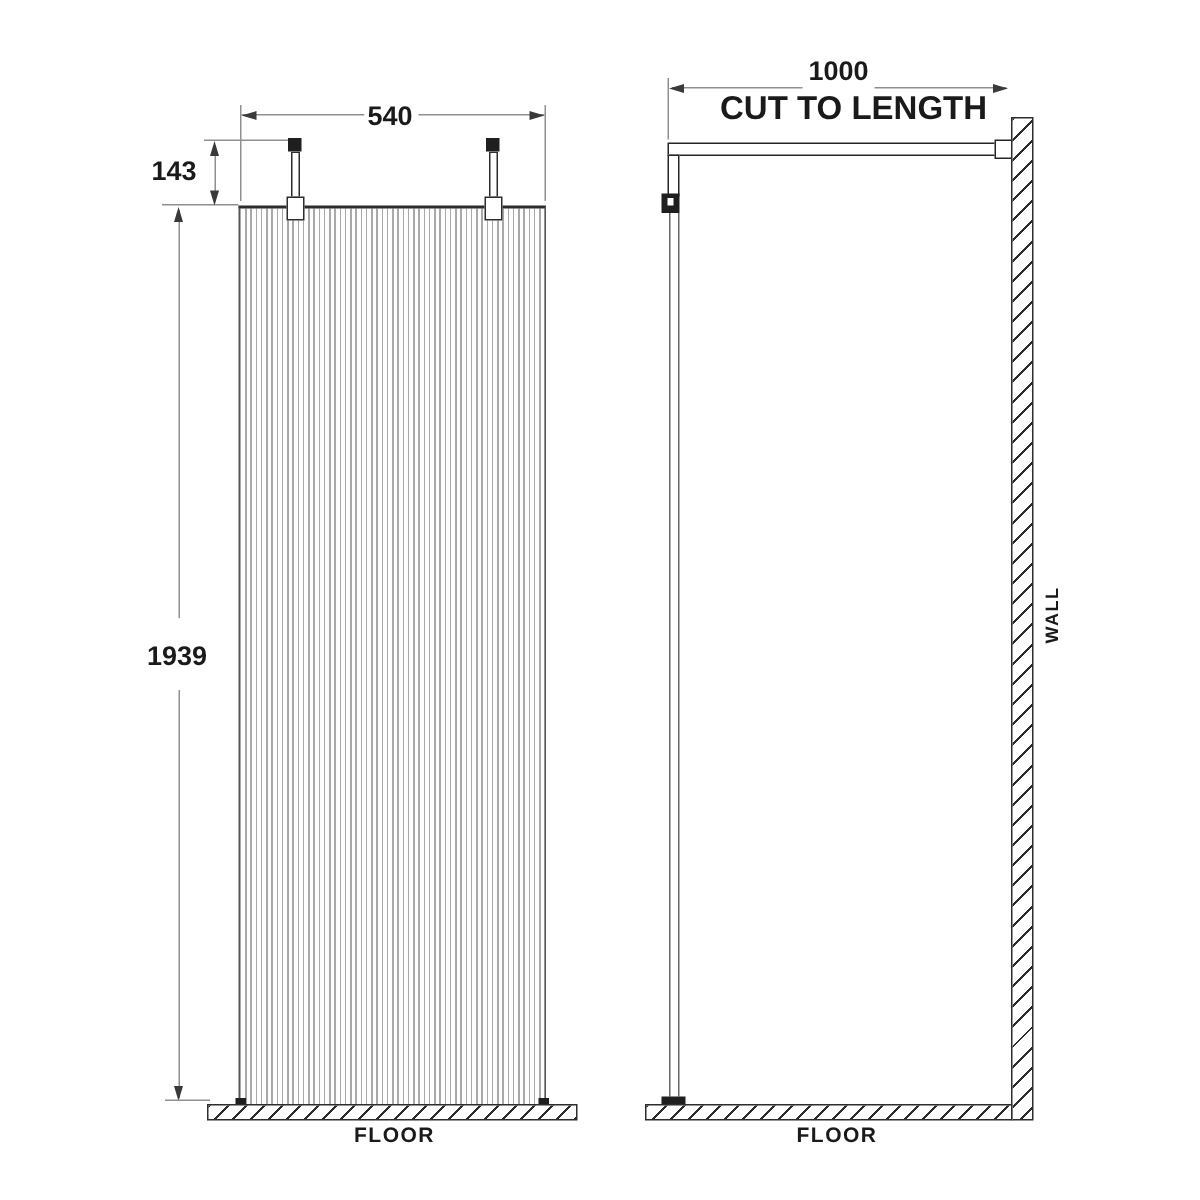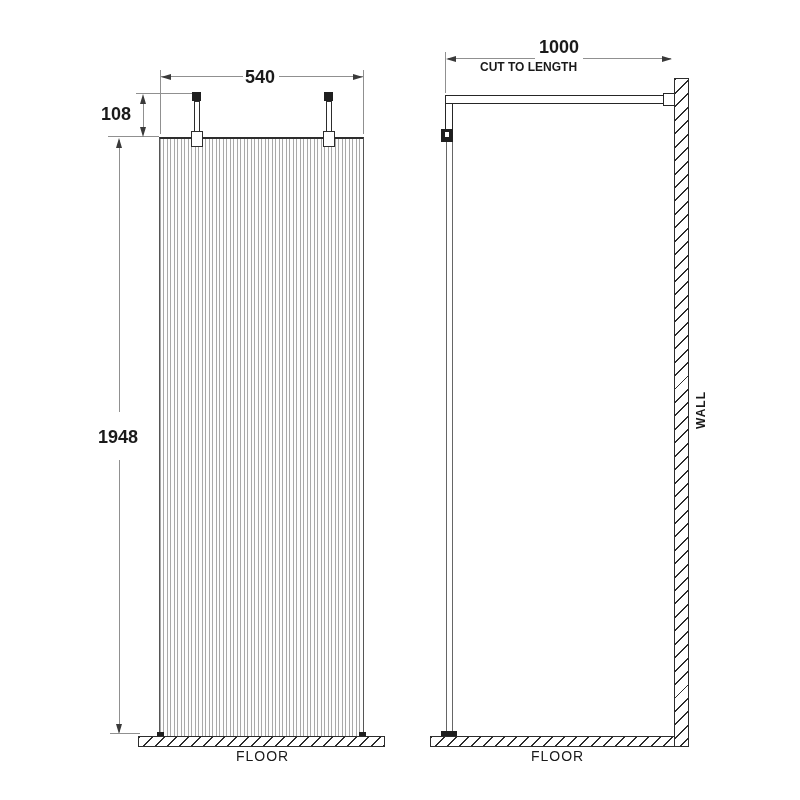--- a/index.html
+++ b/index.html
@@ -14,22 +14,22 @@
   .hline{position:absolute;height:1px;background:var(--dim);}
   .vline{position:absolute;width:1px;background:var(--dim);}
   
   .arr{position:absolute;width:0;height:0;}
   .arr-left {border-top:3px solid transparent;border-bottom:3px solid transparent;border-right:10px solid var(--arrow);}
   .arr-right{border-top:3px solid transparent;border-bottom:3px solid transparent;border-left:10px solid var(--arrow);}
   .arr-up   {border-left:3px solid transparent;border-right:3px solid transparent;border-bottom:10px solid var(--arrow);}
   .arr-down {border-left:3px solid transparent;border-right:3px solid transparent;border-top:10px solid var(--arrow);}
   
   .dimtext{position:absolute;font-weight:700;font-size:18px;line-height:1;color:var(--text);background:var(--bg);padding:0 2px;white-space:nowrap;}
-  .note{position:absolute;font-weight:700;font-size:12px;line-height:1;color:var(--text);white-space:nowrap;}
-  .floortext{position:absolute;font-weight:400;font-size:14px;letter-spacing:1px;line-height:1;color:var(--text);white-space:nowrap;}
+  .note{position:absolute;font-weight:700;font-size:22px;line-height:1;color:var(--text);white-space:nowrap;}
+  .floortext{position:absolute;font-weight:700;font-size:14px;letter-spacing:1px;line-height:1;color:var(--text);white-space:nowrap;}
   .walltext{position:absolute;font-weight:700;font-size:12px;letter-spacing:1px;line-height:1;color:var(--text);transform:rotate(-90deg);transform-origin:center;white-space:nowrap;}
   
   .panel{
     position:absolute;background:
       repeating-linear-gradient(90deg,var(--flute) 0 1px,transparent 1px 3.5px);
     border-top:2px solid var(--ink);
     border-left:1px solid #555;border-right:1px solid #555;
     box-sizing:border-box;background-color:#fdfdfd;
   }
   
@@ -64,28 +64,28 @@
     <div class="hline" style="left:279px;top:76px;width:84px;"></div>
     <div class="arr arr-left" style="left:161px;top:74px;"></div>
     <div class="arr arr-right" style="left:353px;top:74px;"></div>
     <div class="dimtext" style="left:243px;top:68px;">540</div>
 
     <div class="hline" style="left:136px;top:93px;width:61px;"></div>
     <div class="hline" style="left:108px;top:136px;width:51px;"></div>
     <div class="vline" style="left:143px;top:97px;height:37px;"></div>
     <div class="arr arr-up" style="left:140px;top:94px;"></div>
     <div class="arr arr-down" style="left:140px;top:127px;"></div>
-    <div class="dimtext" style="left:99px;top:105px;">108</div>
+    <div class="dimtext" style="left:99px;top:105px;">143</div>
 
     <div class="vline" style="left:119px;top:140px;height:272px;"></div>
     <div class="vline" style="left:119px;top:460px;height:272px;"></div>
     <div class="arr arr-up" style="left:116px;top:138px;"></div>
     <div class="arr arr-down" style="left:116px;top:724px;"></div>
     <div class="hline" style="left:110px;top:733px;width:30px;"></div>
-    <div class="dimtext" style="left:96px;top:428px;">1948</div>
+    <div class="dimtext" style="left:96px;top:428px;">1939</div>
 
     <div class="panel" style="left:159px;top:137px;width:205px;height:599px;"></div>
 
     <div>
       <div class="cap" style="left:192px;top:92px;width:9px;height:9px;"></div>
       <div class="post" style="left:194px;top:101px;width:6px;height:31px;"></div>
       <div class="clamp" style="left:191px;top:131px;width:12px;height:16px;"></div>
     </div>
 
     <div>

